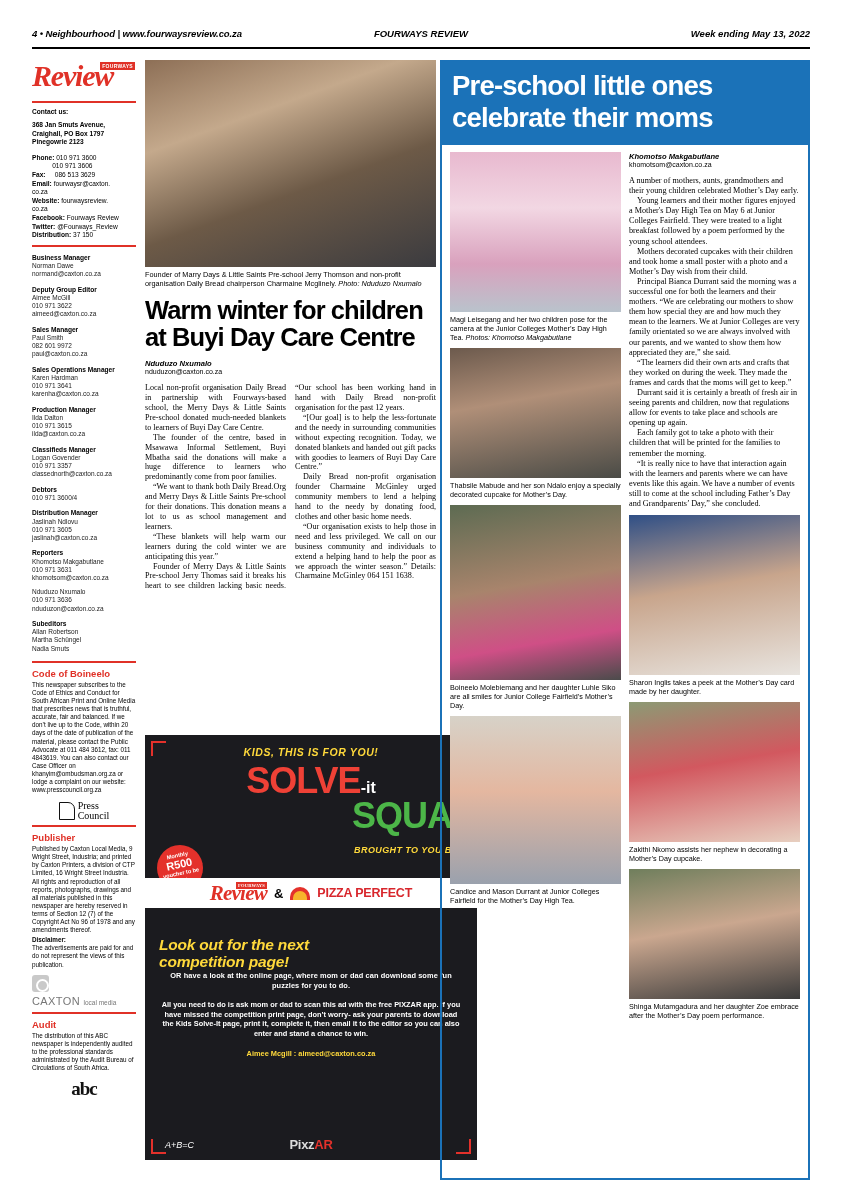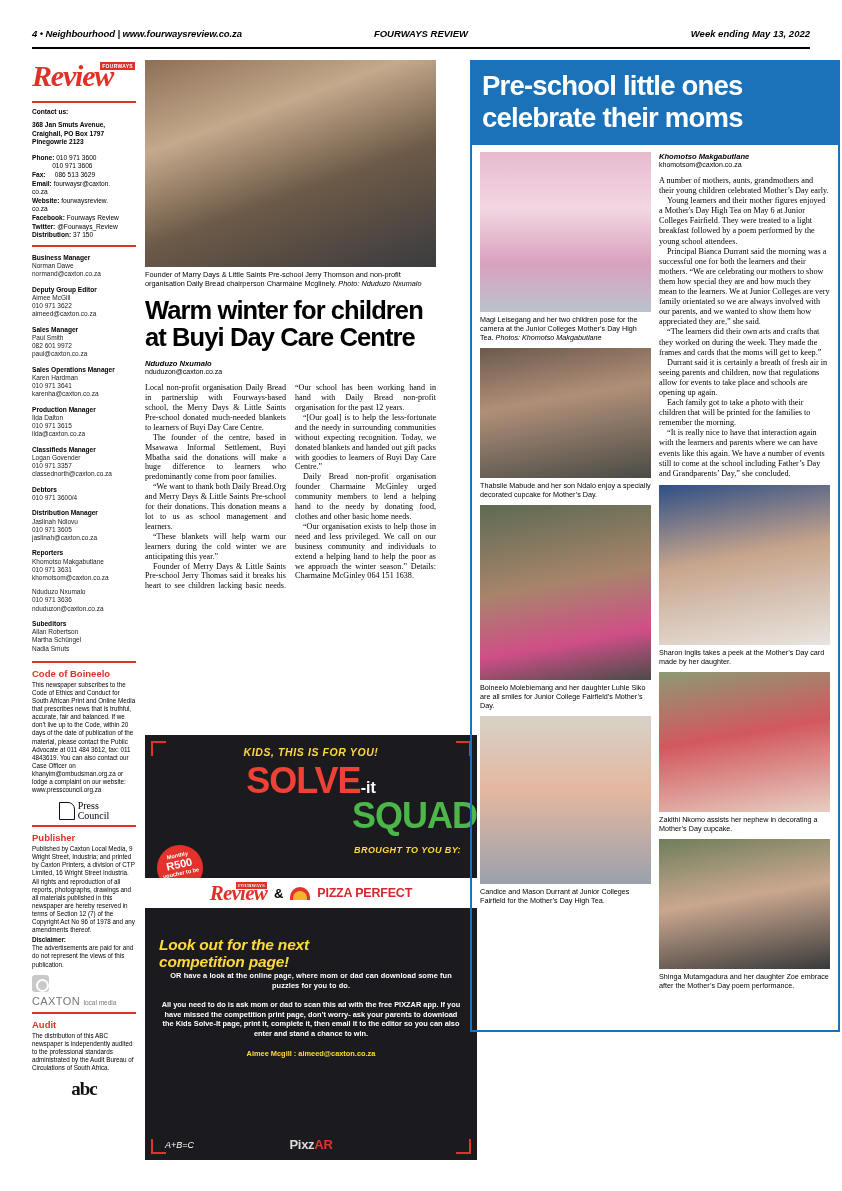--- a/index.html
+++ b/index.html
@@ -45,21 +45,21 @@
   .cap i{font-style:italic;}
   .headline{font-family:"Liberation Sans",sans-serif;font-weight:bold;font-size:25.5px;line-height:27px;letter-spacing:-.9px;margin:9px 0 8px;}
   .byline{font-size:7.6px;font-weight:bold;font-style:italic;}
   .bymail{font-size:7px;margin-bottom:8px;}
   .cols2{column-count:2;column-gap:9px;}
   .body{font-family:"Liberation Serif",serif;font-size:8.1px;line-height:9.9px;text-align:justify;}
   .body p{margin:0;text-indent:8px;}
   .body p.first{text-indent:0;}
 
   
-  .right{position:absolute;left:440px;top:60px;width:370px;height:972px;border:2.5px solid #1b72b8;box-sizing:border-box;margin-left:30px;}
+  .right{position:absolute;left:440px;top:60px;width:370px;height:1120px;border:2.5px solid #1b72b8;box-sizing:border-box;}
   .feathead{background:#1b72b8;color:#fff;padding:8px 10px 11px;}
   .feathead .l{font-weight:bold;font-size:27.5px;line-height:32px;letter-spacing:-.8px;}
   .featbody{display:flex;padding:7px 8px 6px;gap:8px;}
   .fcol{width:172px;}
   .fcol .cap{font-size:7.2px;line-height:9px;}
   .rbody{font-family:"Liberation Serif",serif;font-size:8.2px;line-height:10.1px;text-align:left;}
   .rbody p{margin:0;text-indent:8px;}
   .rbody p.first{text-indent:0;}
 
   
@@ -276,20 +276,21 @@
         <div class="photo ph5" style="height:168px;margin-top:6px;"></div>
         <div class="cap">Candice and Mason Durrant at Junior Colleges Fairfield for the Mother’s Day High Tea.</div>
       </div>
 
       <div class="fcol">
         <div class="byline">Khomotso Makgabutlane</div>
         <div class="bymail">khomotsom@caxton.co.za</div>
         <div class="rbody" id="feature-body">
             <p class="first">A number of mothers, aunts, grandmothers and their young children celebrated Mother’s Day early.</p>
             <p>Young learners and their mother figures enjoyed a Mother's Day High Tea on May 6 at Junior Colleges Fairfield. They were treated to a light breakfast followed by a poem performed by the young school attendees.</p>
+            <p>Mothers decorated cupcakes with their children and took home a small poster with a photo and a Mother’s Day wish from their child.</p>
             <p>Principal Bianca Durrant said the morning was a successful one for both the learners and their mothers. “We are celebrating our mothers to show them how special they are and how much they mean to the learners. We at Junior Colleges are very family orientated so we are always involved with our parents, and we wanted to show them how appreciated they are,” she said.</p>
             <p>“The learners did their own arts and crafts that they worked on during the week. They made the frames and cards that the moms will get to keep.”</p>
             <p>Durrant said it is certainly a breath of fresh air in seeing parents and children, now that regulations allow for events to take place and schools are opening up again.</p>
             <p>Each family got to take a photo with their children that will be printed for the families to remember the morning.</p>
             <p>“It is really nice to have that interaction again with the learners and parents where we can have events like this again. We have a number of events still to come at the school including Father’s Day and Grandparents’ Day,” she concluded.</p>
           </div>
         <div class="photo ph6" style="height:160px;margin-top:6px;"></div>
         <div class="cap">Sharon Inglis takes a peek at the Mother’s Day card made by her daughter.</div>
         <div class="photo ph7" style="height:140px;margin-top:6px;"></div>
         <div class="cap">Zakithi Nkomo assists her nephew in decorating a Mother’s Day cupcake.</div>

